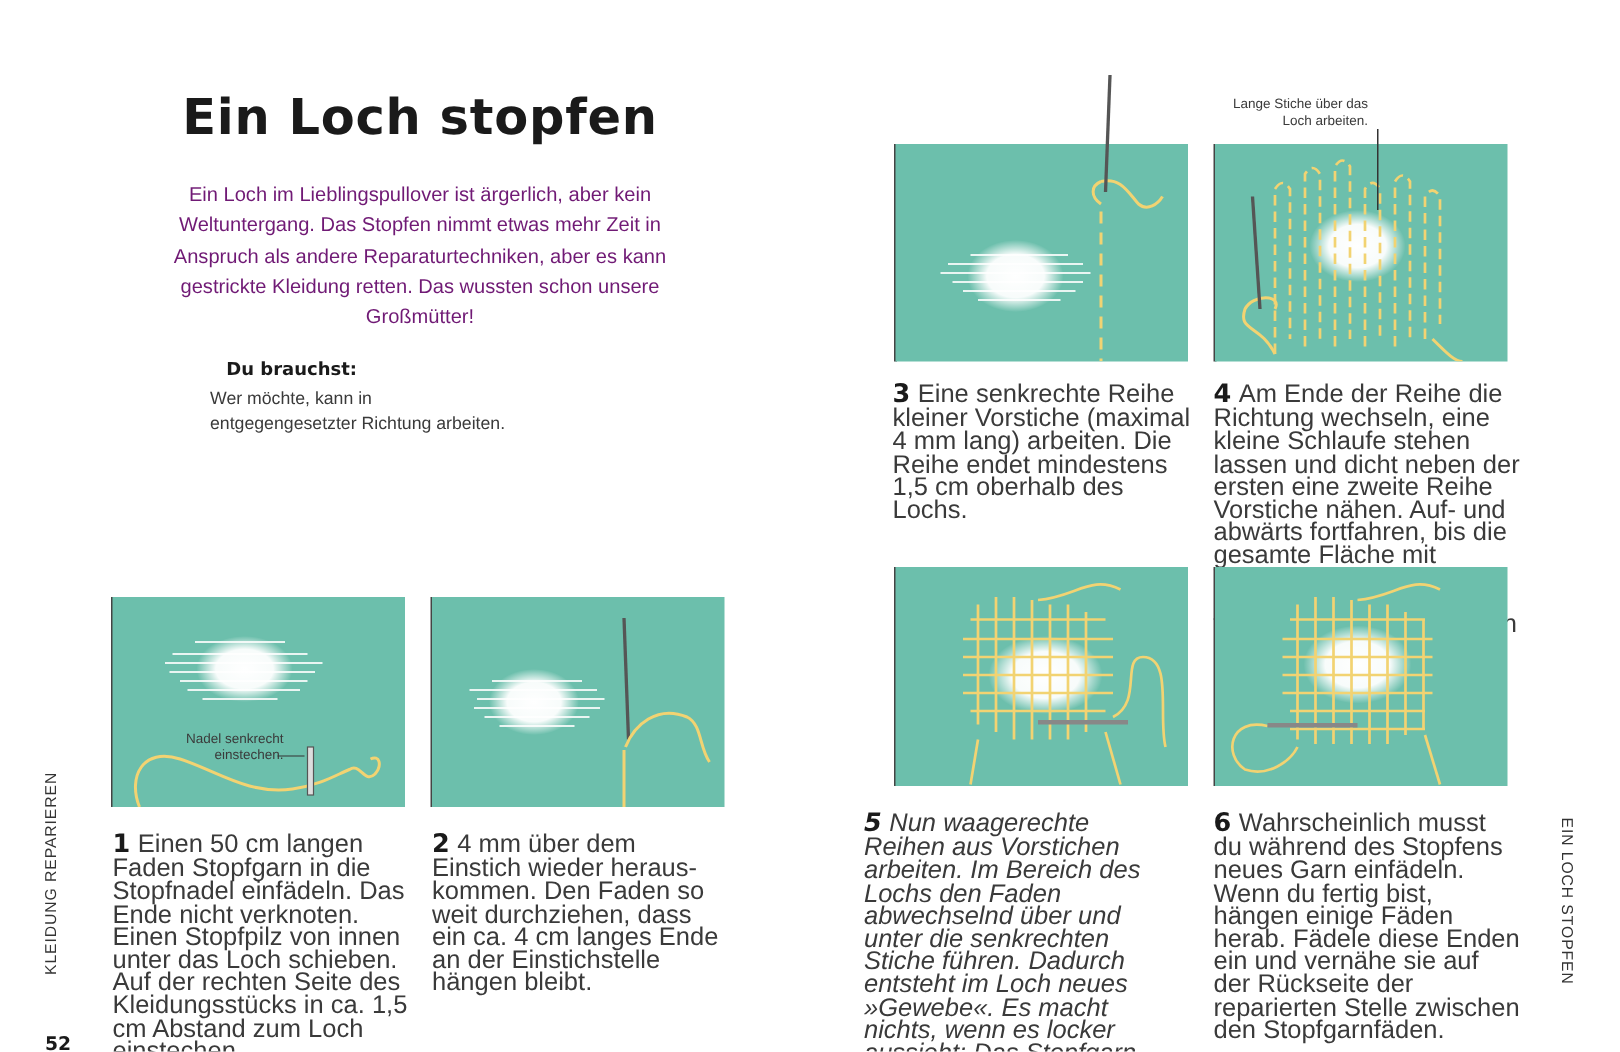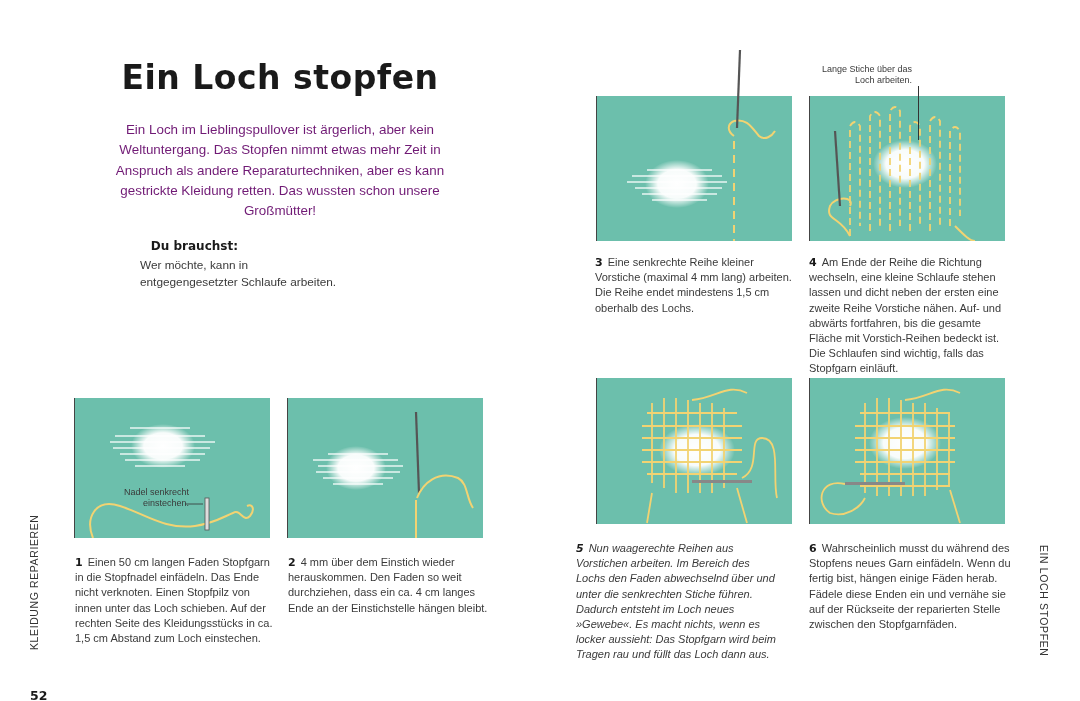--- a/index.html
+++ b/index.html
@@ -19,21 +19,21 @@
   }
   .reqs { left: 140px; top: 238px; width: 340px; }
   .req-row { display: flex; margin-bottom: 1px; }
   .req-label {
     width: 98px; text-align: right; padding-right: 8px; flex-shrink: 0;
     font-family: "DejaVu Sans", sans-serif; font-weight: bold; font-size: 12px; line-height: 17.5px; color: #1a1a1a;
   }
   .req-text { font-size: 11.8px; line-height: 17.5px; color: #3a3a3a; width: 200px; }
   .panel { background: #6cbfac; overflow: hidden; }
   .panel svg { display: block; }
-  .step { font-size: 11px; line-height: 15.2px; color: #3a3a3a; }
+  .step { font-size: 17px; line-height: 15.2px; color: #3a3a3a; }
   .step .num { font-family: "DejaVu Sans", sans-serif; font-weight: bold; color: #1a1a1a; margin-right: 5px; }
   .callout { font-size: 9px; line-height: 11px; color: #3a3a3a; text-align: right; }
   .running {
     font-size: 10.5px; letter-spacing: 0.6px; color: #333; white-space: nowrap;
   }
   .rot-left { transform: rotate(-90deg); transform-origin: left top; }
   .rot-right { transform: rotate(90deg); transform-origin: left top; }
   .pageno { font-family: "DejaVu Sans", sans-serif; font-weight: bold; font-size: 12.5px; color: #1a1a1a; }
   .edge { background: #444; width: 1.5px; }
 </style>
@@ -41,21 +41,21 @@
 <body>
 
 <div class="abs title">Ein Loch stopfen</div>
 <div class="abs intro">Ein Loch im Lieblingspullover ist ärgerlich, aber kein Weltuntergang. Das Stopfen nimmt etwas mehr Zeit in Anspruch als andere Reparaturtechniken, aber es kann gestrickte Kleidung retten. Das wussten schon unsere Großmütter!</div>
 
 <div class="abs reqs">
   <div class="req-row">
     <div class="req-label">Du brauchst:</div>
   </div>
   <div class="req-row">
-    <div class="req-text">Wer möchte, kann in entgegengesetzter Schlaufe arbeiten.</div>
+    <div class="req-text">Wer möchte, kann in entgegengesetzter Richtung arbeiten.</div>
   </div>
 </div>
 
 <div class="abs edge" style="left:74px; top:398px; height:140px;"></div>
 <div class="abs panel" style="left:75px; top:398px; width:195px; height:140px;">
   <svg width="195" height="140" viewBox="0 0 195 140">
     <defs>
       <radialGradient id="hole" cx="50%" cy="50%" r="50%">
         <stop offset="0%" stop-color="#fff" stop-opacity="1"></stop>
         <stop offset="60%" stop-color="#fff" stop-opacity="0.95"></stop>

